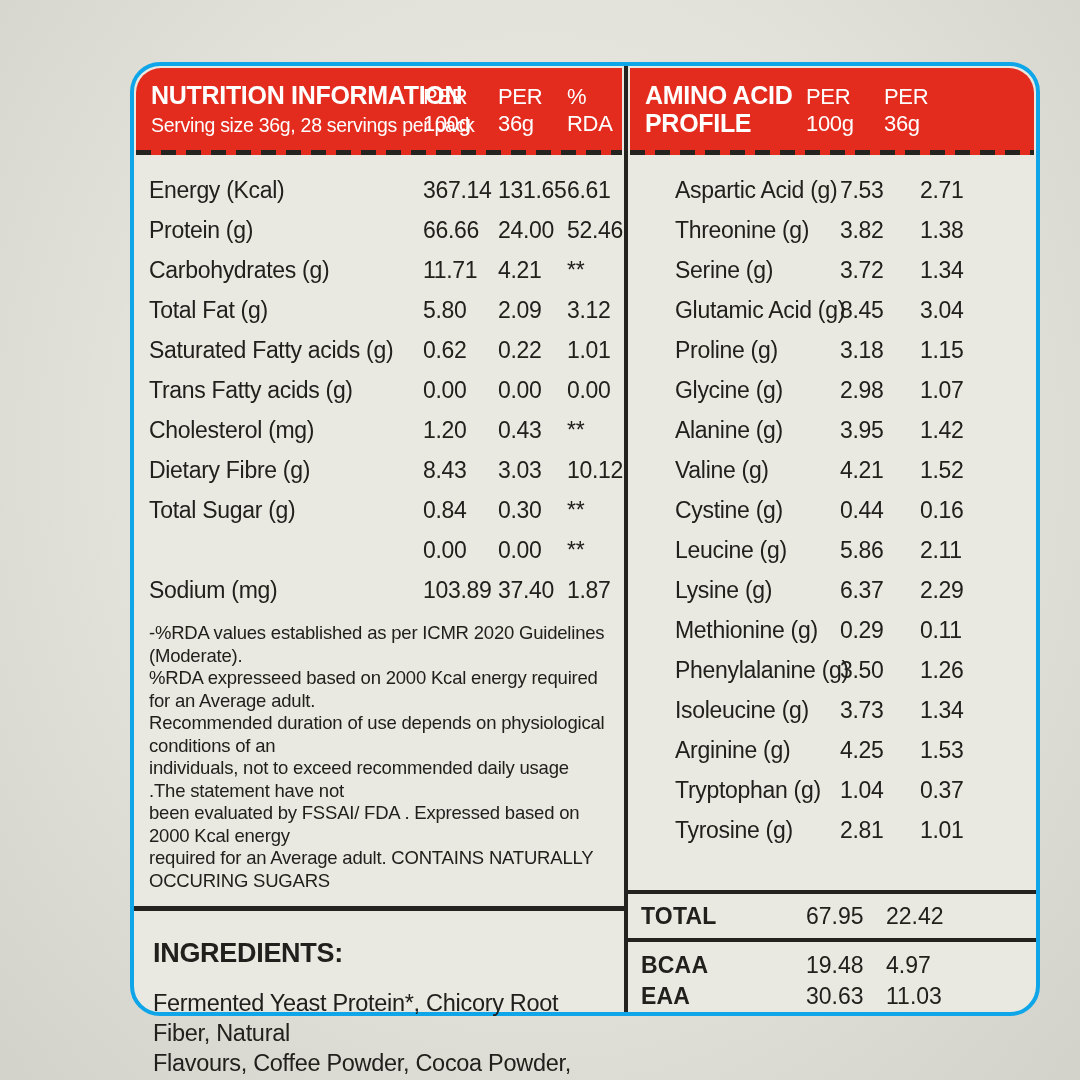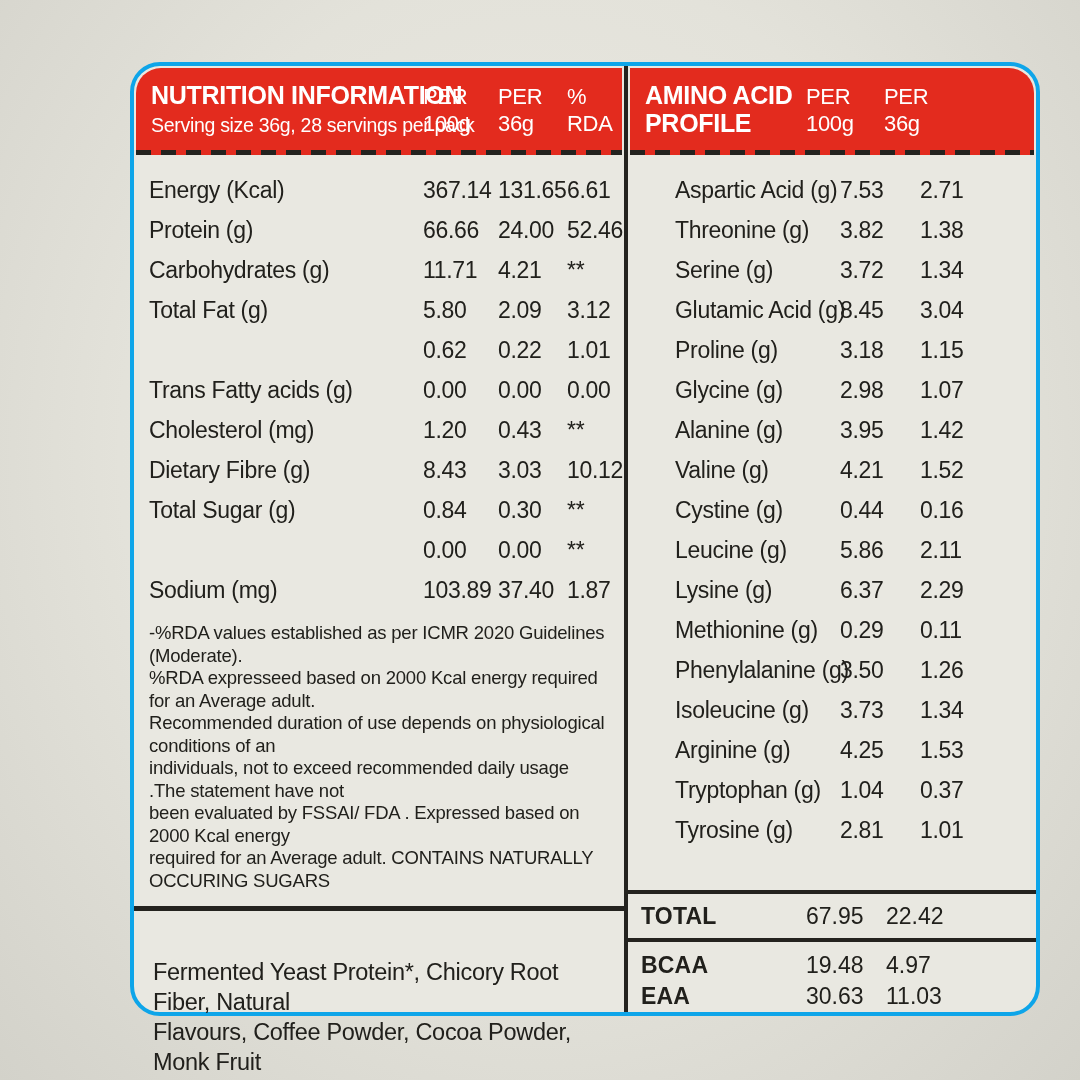--- a/index.html
+++ b/index.html
@@ -111,20 +111,21 @@
         </div>
 
         <div class="row">
           <span class="lbl">Total Fat (g)</span>
           <span class="val v1">5.80</span>
           <span class="val v2">2.09</span>
           <span class="val v3">3.12</span>
         </div>
 
         <div class="row">
+          <span class="lbl">Saturated Fatty acids (g)</span>
           <span class="val v1">0.62</span>
           <span class="val v2">0.22</span>
           <span class="val v3">1.01</span>
         </div>
 
         <div class="row">
           <span class="lbl">Trans Fatty acids (g)</span>
           <span class="val v1">0.00</span>
           <span class="val v2">0.00</span>
           <span class="val v3">0.00</span>
@@ -165,20 +166,21 @@
         </div>
       </div>
     <div class="footnote">-%RDA values established as per ICMR 2020 Guidelines (Moderate).
 %RDA expresseed based on 2000 Kcal energy required for an Average adult.
 Recommended duration of use depends on physiological conditions of an
 individuals, not to exceed recommended daily usage .The statement have not
 been evaluated by FSSAI/ FDA . Expressed based on 2000 Kcal energy
 required for an Average adult. CONTAINS NATURALLY OCCURING SUGARS</div>
     <div class="divider"></div>
     <div class="ingredients">
+      <div class="ing-title">INGREDIENTS:</div>
       <div class="ing-text">Fermented Yeast Protein*, Chicory Root Fiber, Natural
 Flavours, Coffee Powder, Cocoa Powder, Monk Fruit
 Powder, Natural Digestive Enzymes (Bromelain &amp; Papain),
 Probiotic- Bacillus Coagulans (1 Billion CFU per serve).</div>
     </div>
   </section>
 
   <section class="panel right">
     <header class="hdr">
       <div class="title">AMINO ACID

